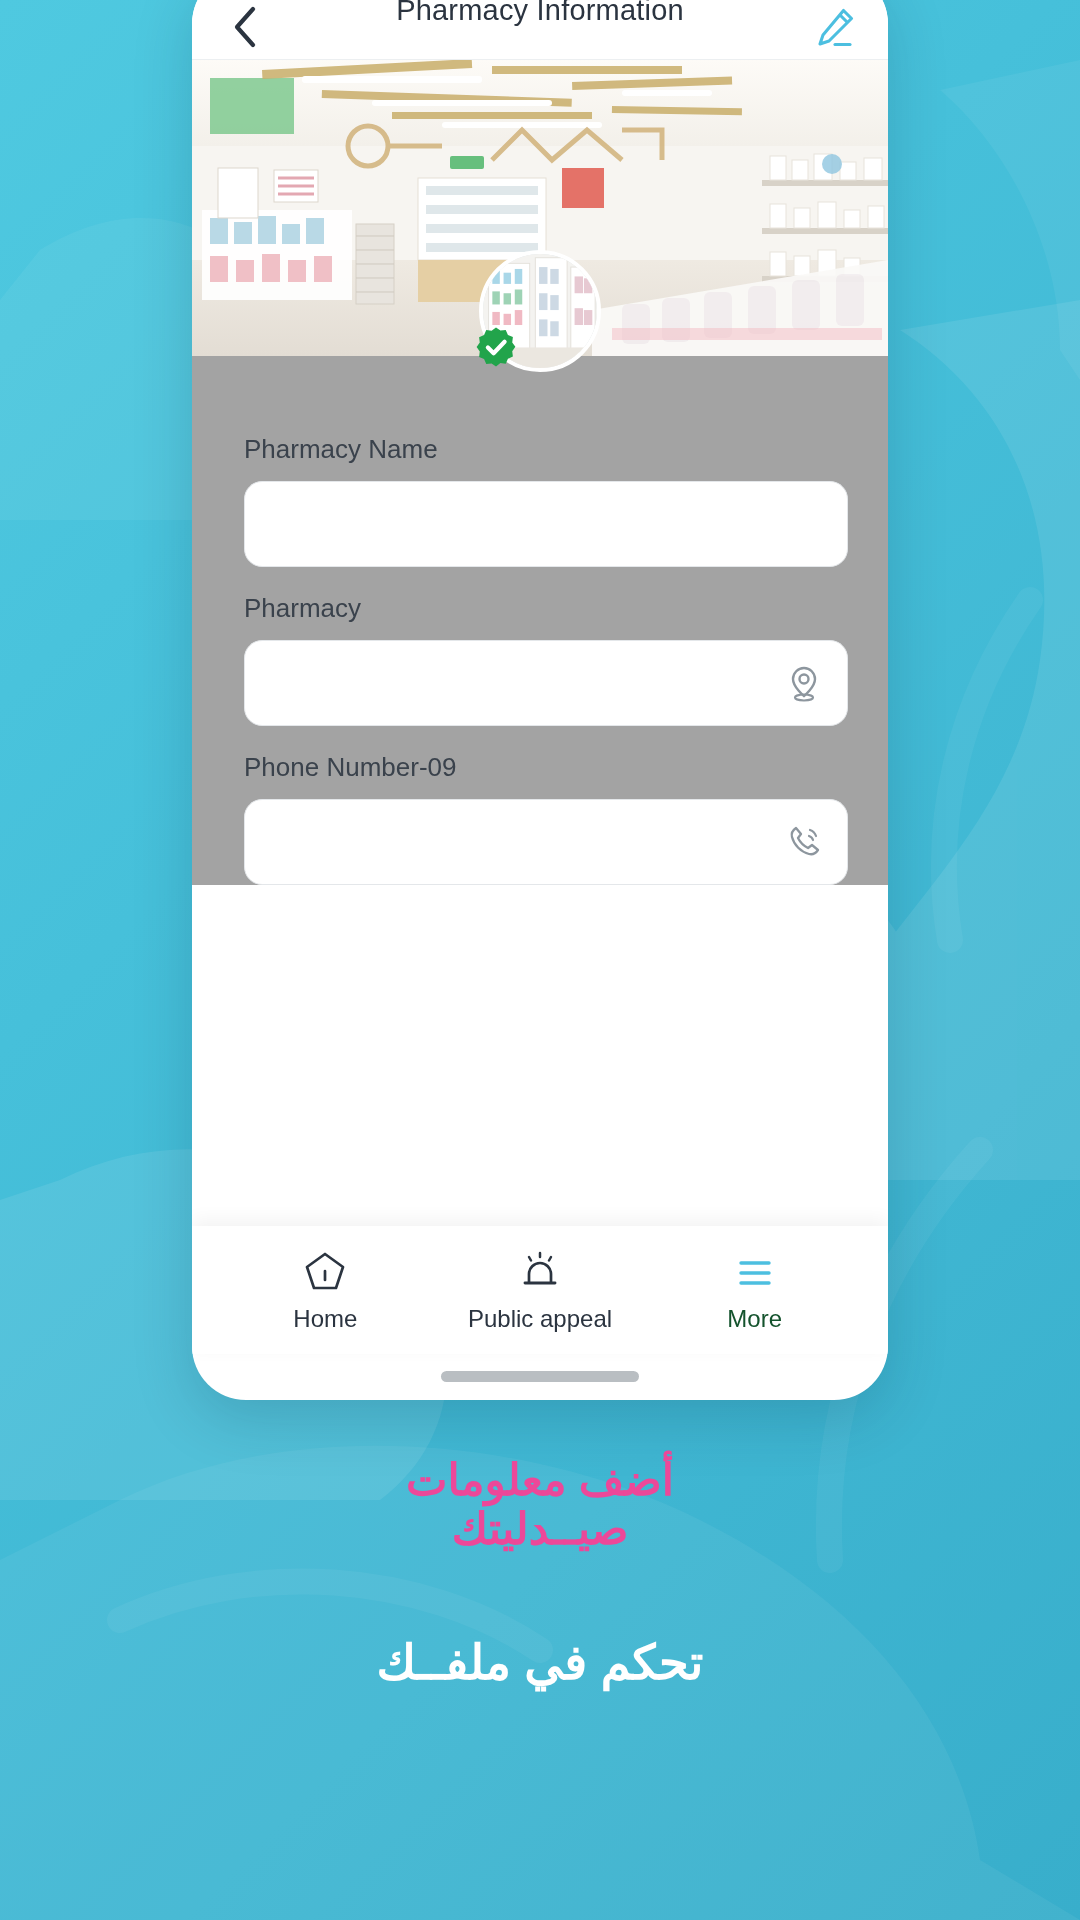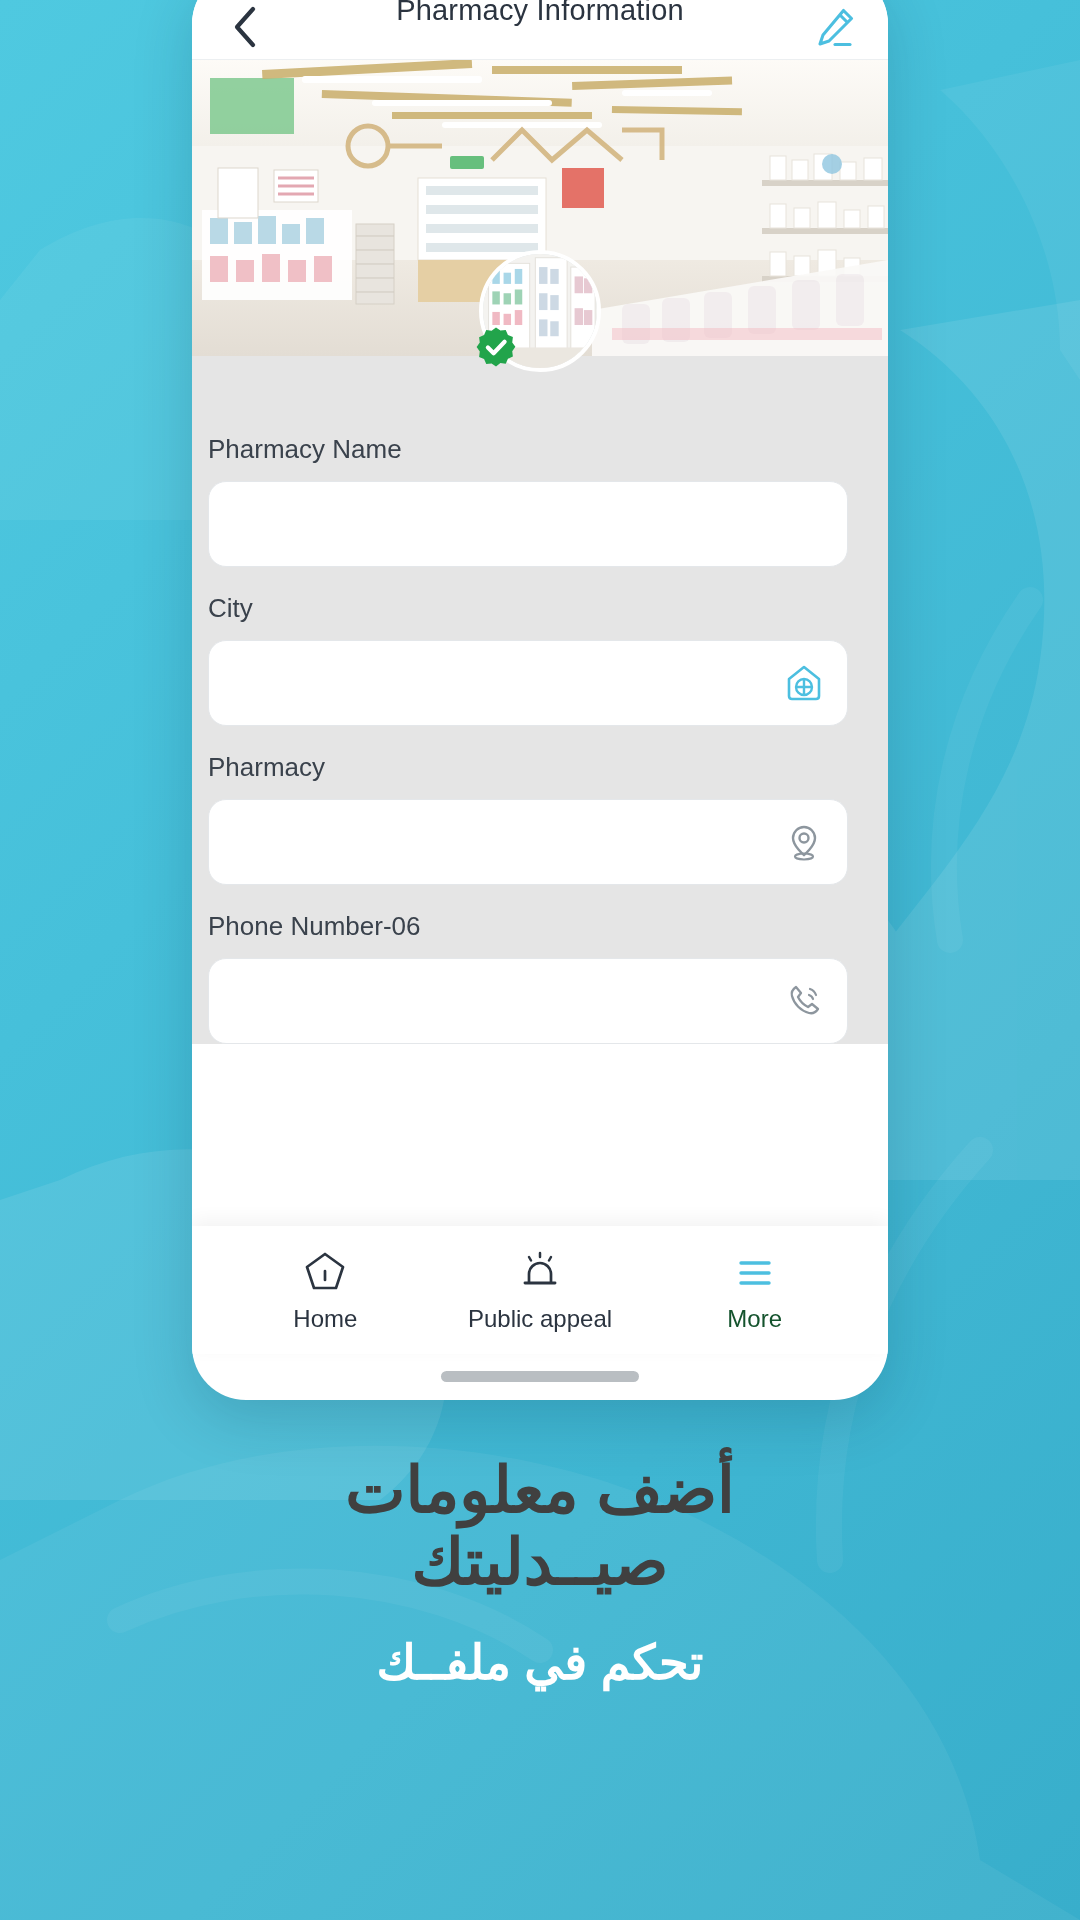--- a/index.html
+++ b/index.html
@@ -58,21 +58,21 @@
     width:122px; height:122px; border-radius:50%;
     overflow:hidden; border:4px solid #fff; background:#dfe6ea;
   }
   .avatar svg { width:100%; height:100%; display:block; }
   .verify-badge {
     position:absolute; left:-4px; bottom:4px;
     width:42px; height:42px;
   }
 
   
-  .form-area { padding:78px 40px 0 16px; background:#e5e5e5; }
+  .form-area { padding:78px 40px 0 52px; background:#a3a3a3; }
   .field { margin-bottom:26px; }
   .field-label { font-size:26px; color:#3a424c; margin-bottom:16px; }
   .input-box {
     position:relative;
     height:86px;
     border:1.5px solid #e4e7ea;
     border-radius:18px;
     background:#fff;
     display:flex; align-items:center;
     padding:0 22px;
@@ -105,21 +105,21 @@
   .home-indicator {
     position:absolute; left:50%; transform:translateX(-50%);
     bottom:18px; width:198px; height:11px;
     border-radius:6px; background:#b9bec2;
   }
 
   
   .caption { position:absolute; left:0; right:0; text-align:center; }
   .caption-dark {
     top:1455px;
-    font-size:64px; font-weight:bold; color:#404040;
+    font-size:44px; font-weight:bold; color:#ec4899;
     line-height:1.12; direction:rtl;
     letter-spacing:1px;
   }
   .caption-light {
     top:1635px;
     font-size:48px; font-weight:bold; color:#ffffff;
     line-height:1.15; direction:rtl;
     letter-spacing:1px;
   }
 </style>
@@ -341,51 +341,38 @@
 
   <div class="form-area">
 
     <div class="field">
       <div class="field-label">Pharmacy Name</div>
       <div class="input-box">
         <input type="text" value="" style="">
       </div>
     </div>
 
-    <div class="field">
-      <div class="field-label">City</div>
-      <div class="input-box">
-        <input type="text" value="" style="">
-        <span class="field-icon">
-          <svg width="40" height="40" viewBox="0 0 40 40">
-            <path d="M20 4 L35 16 L35 33 Q35 36 32 36 L8 36 Q5 36 5 33 L5 16 Z" fill="none" stroke="#4cbfe0" stroke-width="2.6" stroke-linejoin="round"></path>
-            <circle cx="20" cy="24" r="8" fill="none" stroke="#4cbfe0" stroke-width="2.4"></circle>
-            <path d="M20 16 L20 32 M12 24 L28 24" stroke="#4cbfe0" stroke-width="2.4"></path>
-          </svg>
-        </span>
-      </div>
-    </div>
 
     <div class="field">
       <div class="field-label">Pharmacy</div>
       <div class="input-box">
         <input type="text" value="" style="">
         <span class="field-icon">
           <svg width="40" height="40" viewBox="0 0 40 40">
             <path d="M20 5 C26 5 31 10 31 16 C31 24 20 33 20 33 C20 33 9 24 9 16 C9 10 14 5 20 5 Z" fill="none" stroke="#8d969e" stroke-width="2.4"></path>
             <circle cx="20" cy="16" r="4.5" fill="none" stroke="#8d969e" stroke-width="2.4"></circle>
             <ellipse cx="20" cy="34.5" rx="9" ry="3" fill="none" stroke="#8d969e" stroke-width="2.2"></ellipse>
           </svg>
         </span>
       </div>
     </div>
 
 
     <div class="field">
-      <div class="field-label">Phone Number-06</div>
+      <div class="field-label">Phone Number-09</div>
       <div class="input-box">
         <input type="text" value="" style="">
         <span class="field-icon">
           <svg width="40" height="40" viewBox="0 0 40 40">
             <path d="M12 6 C9 8 7 11 8 15 C10 23 17 30 25 32 C29 33 32 31 34 28 L28 23 L24 26 C20 24 16 20 14 16 L17 12 Z" fill="none" stroke="#8d969e" stroke-width="2.3" stroke-linejoin="round"></path>
             <path d="M26 8 C29 9 31 11 32 14" fill="none" stroke="#8d969e" stroke-width="2.2" stroke-linecap="round"></path>
             <path d="M25 14 C27 14.6 28.4 16 29 18" fill="none" stroke="#8d969e" stroke-width="2.2" stroke-linecap="round"></path>
           </svg>
         </span>
       </div>

